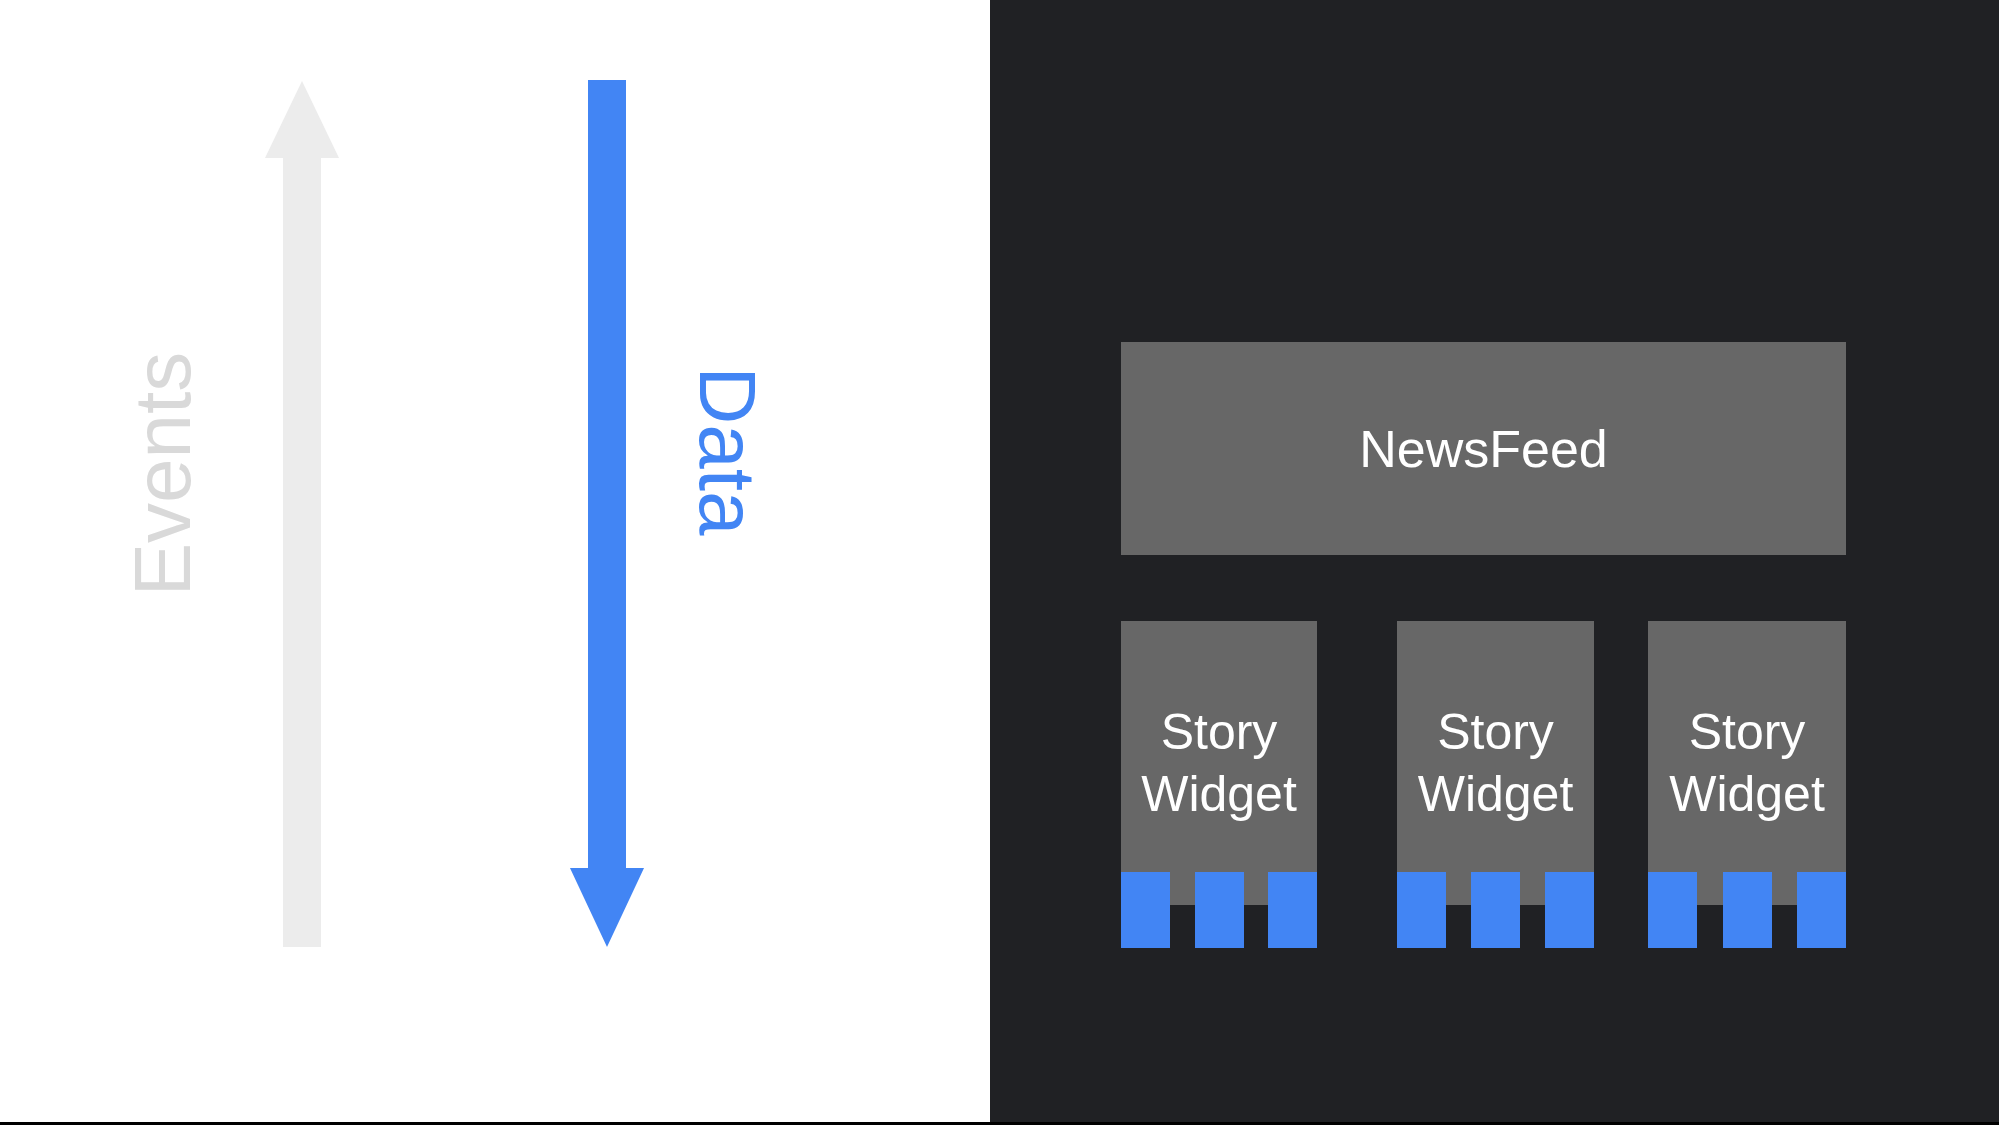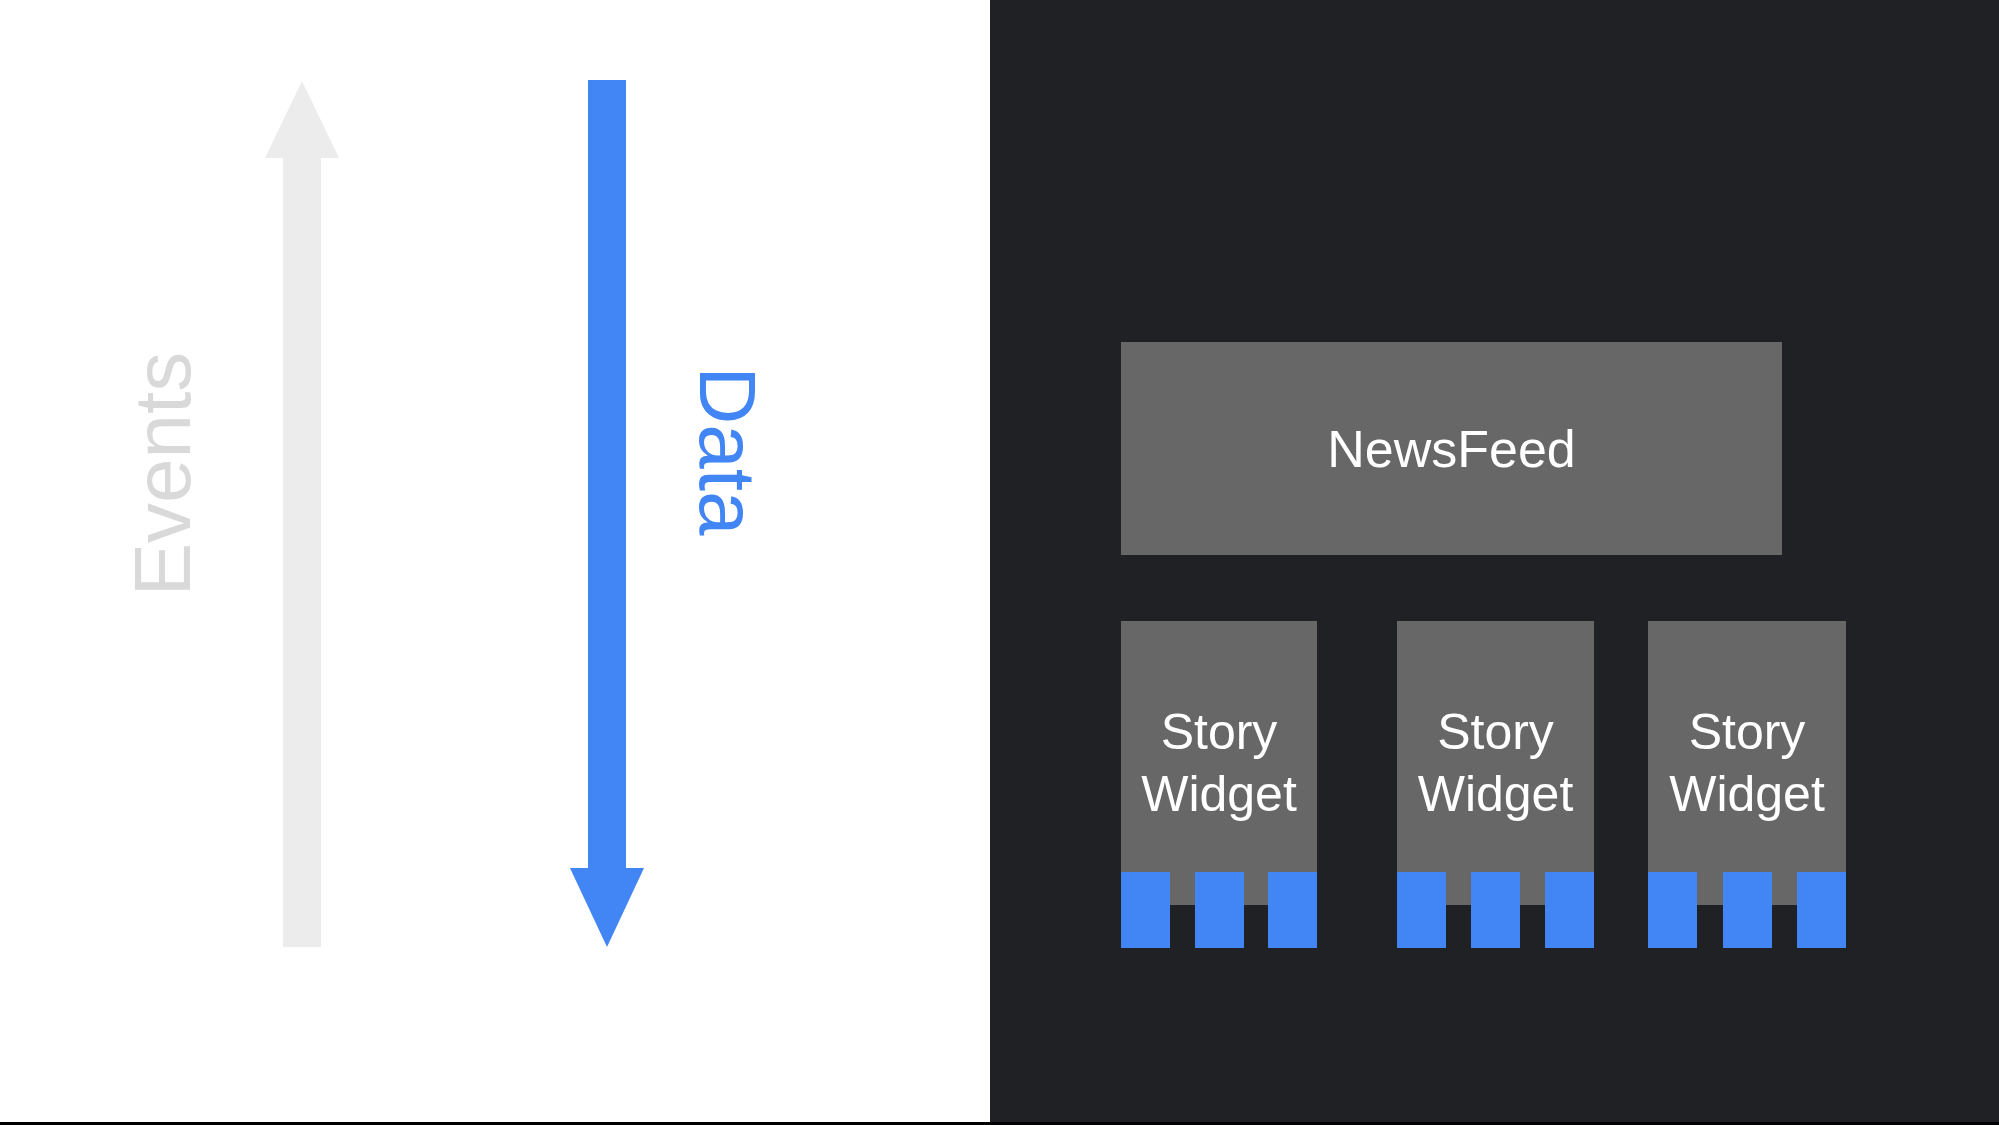--- a/index.html
+++ b/index.html
@@ -26,21 +26,21 @@
 
   
   .flow-label{position:absolute; white-space:nowrap; font-size:80px; font-weight:400; letter-spacing:0px;}
   .events-label{left:163px; top:474px; transform:translate(-50%,-50%) rotate(-90deg); color:#d9d9d9;}
   .data-label{left:727px; top:451px; transform:translate(-50%,-50%) rotate(90deg); color:#4285f4;}
 
   
   .box{position:absolute; background:#676767; color:#ffffff;
     display:flex; align-items:center; justify-content:center; text-align:center;}
   .screen-box{left:1121px; top:81px; width:725px; height:196px; font-size:52px;}
-  .newsfeed-box{left:1121px; top:342px; width:661px; height:213px; font-size:52px;}
+  .newsfeed-box{left:1121px; top:342px; width:725px; height:213px; font-size:52px;}
   .story-box{top:621px; height:284px; font-size:50px; line-height:62px;}
   .story-1{left:1121px; width:196px;}
   .story-2{left:1397px; width:197px;}
   .story-3{left:1648px; width:198px;}
   .story-box span{display:block; width:170px;}
 
   
   .blocks{position:absolute; top:872px; height:76px; display:flex; justify-content:space-between;}
   .blocks-1{left:1121px; width:196px;}
   .blocks-2{left:1397px; width:197px;}

